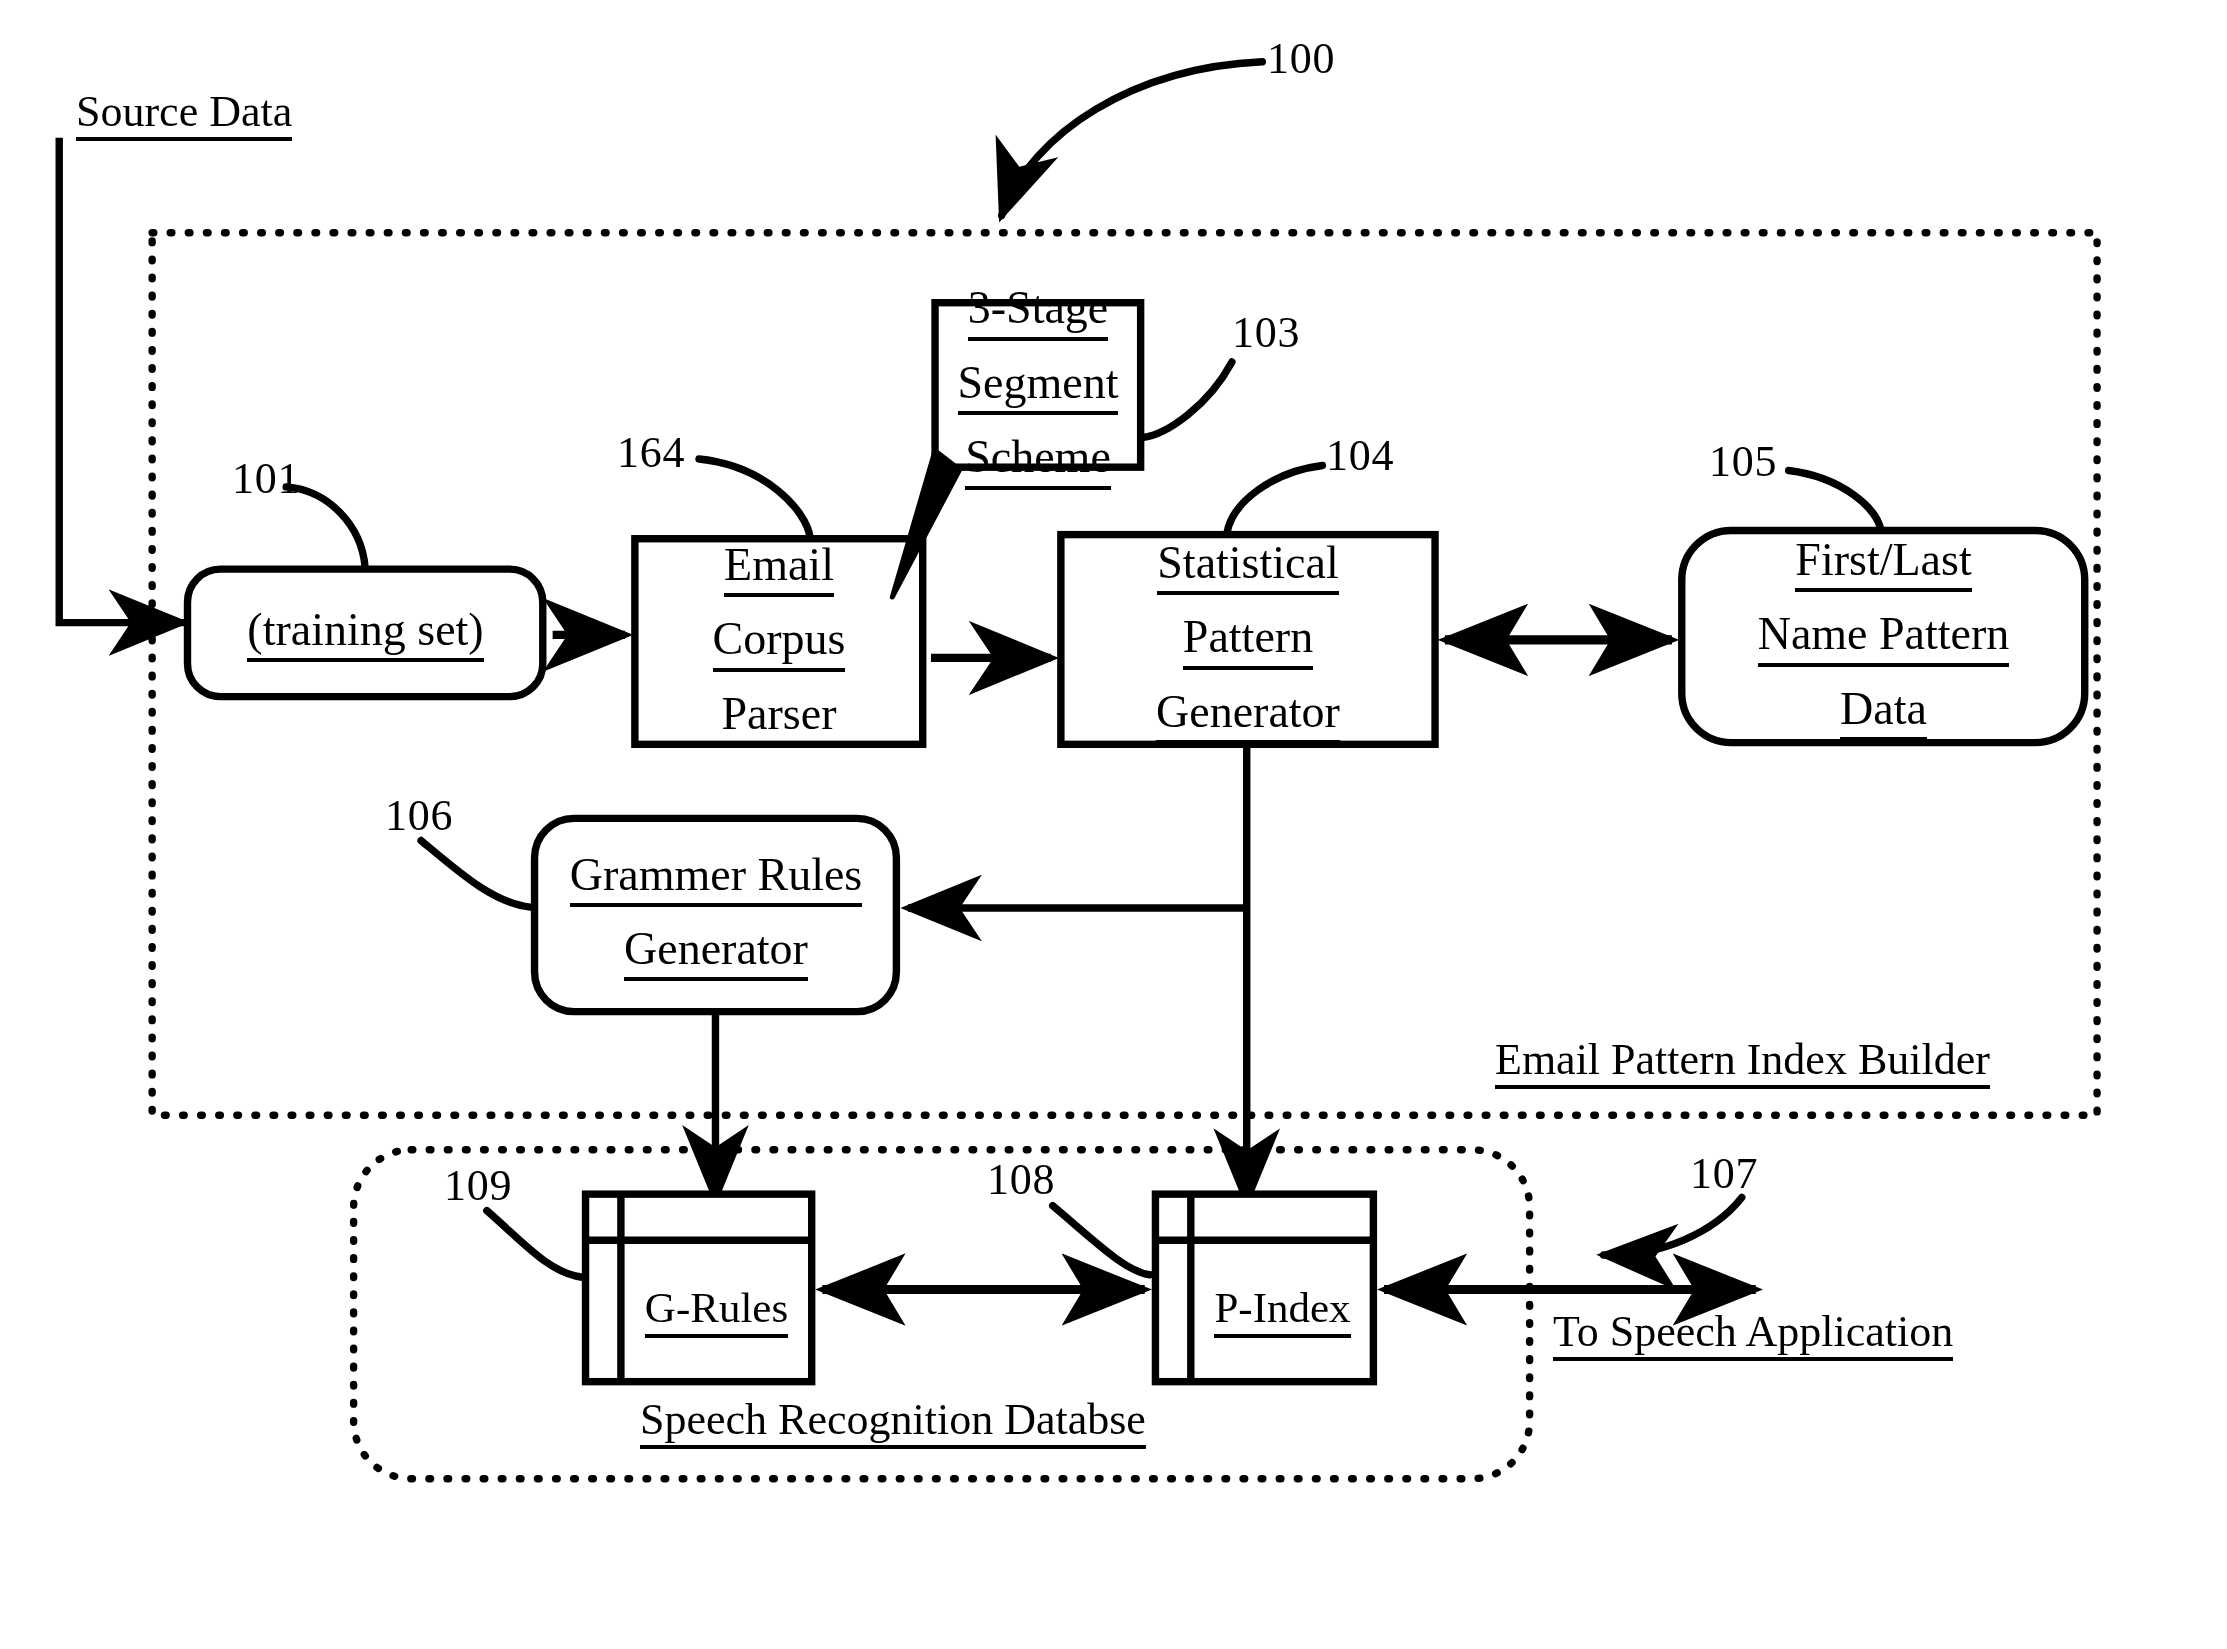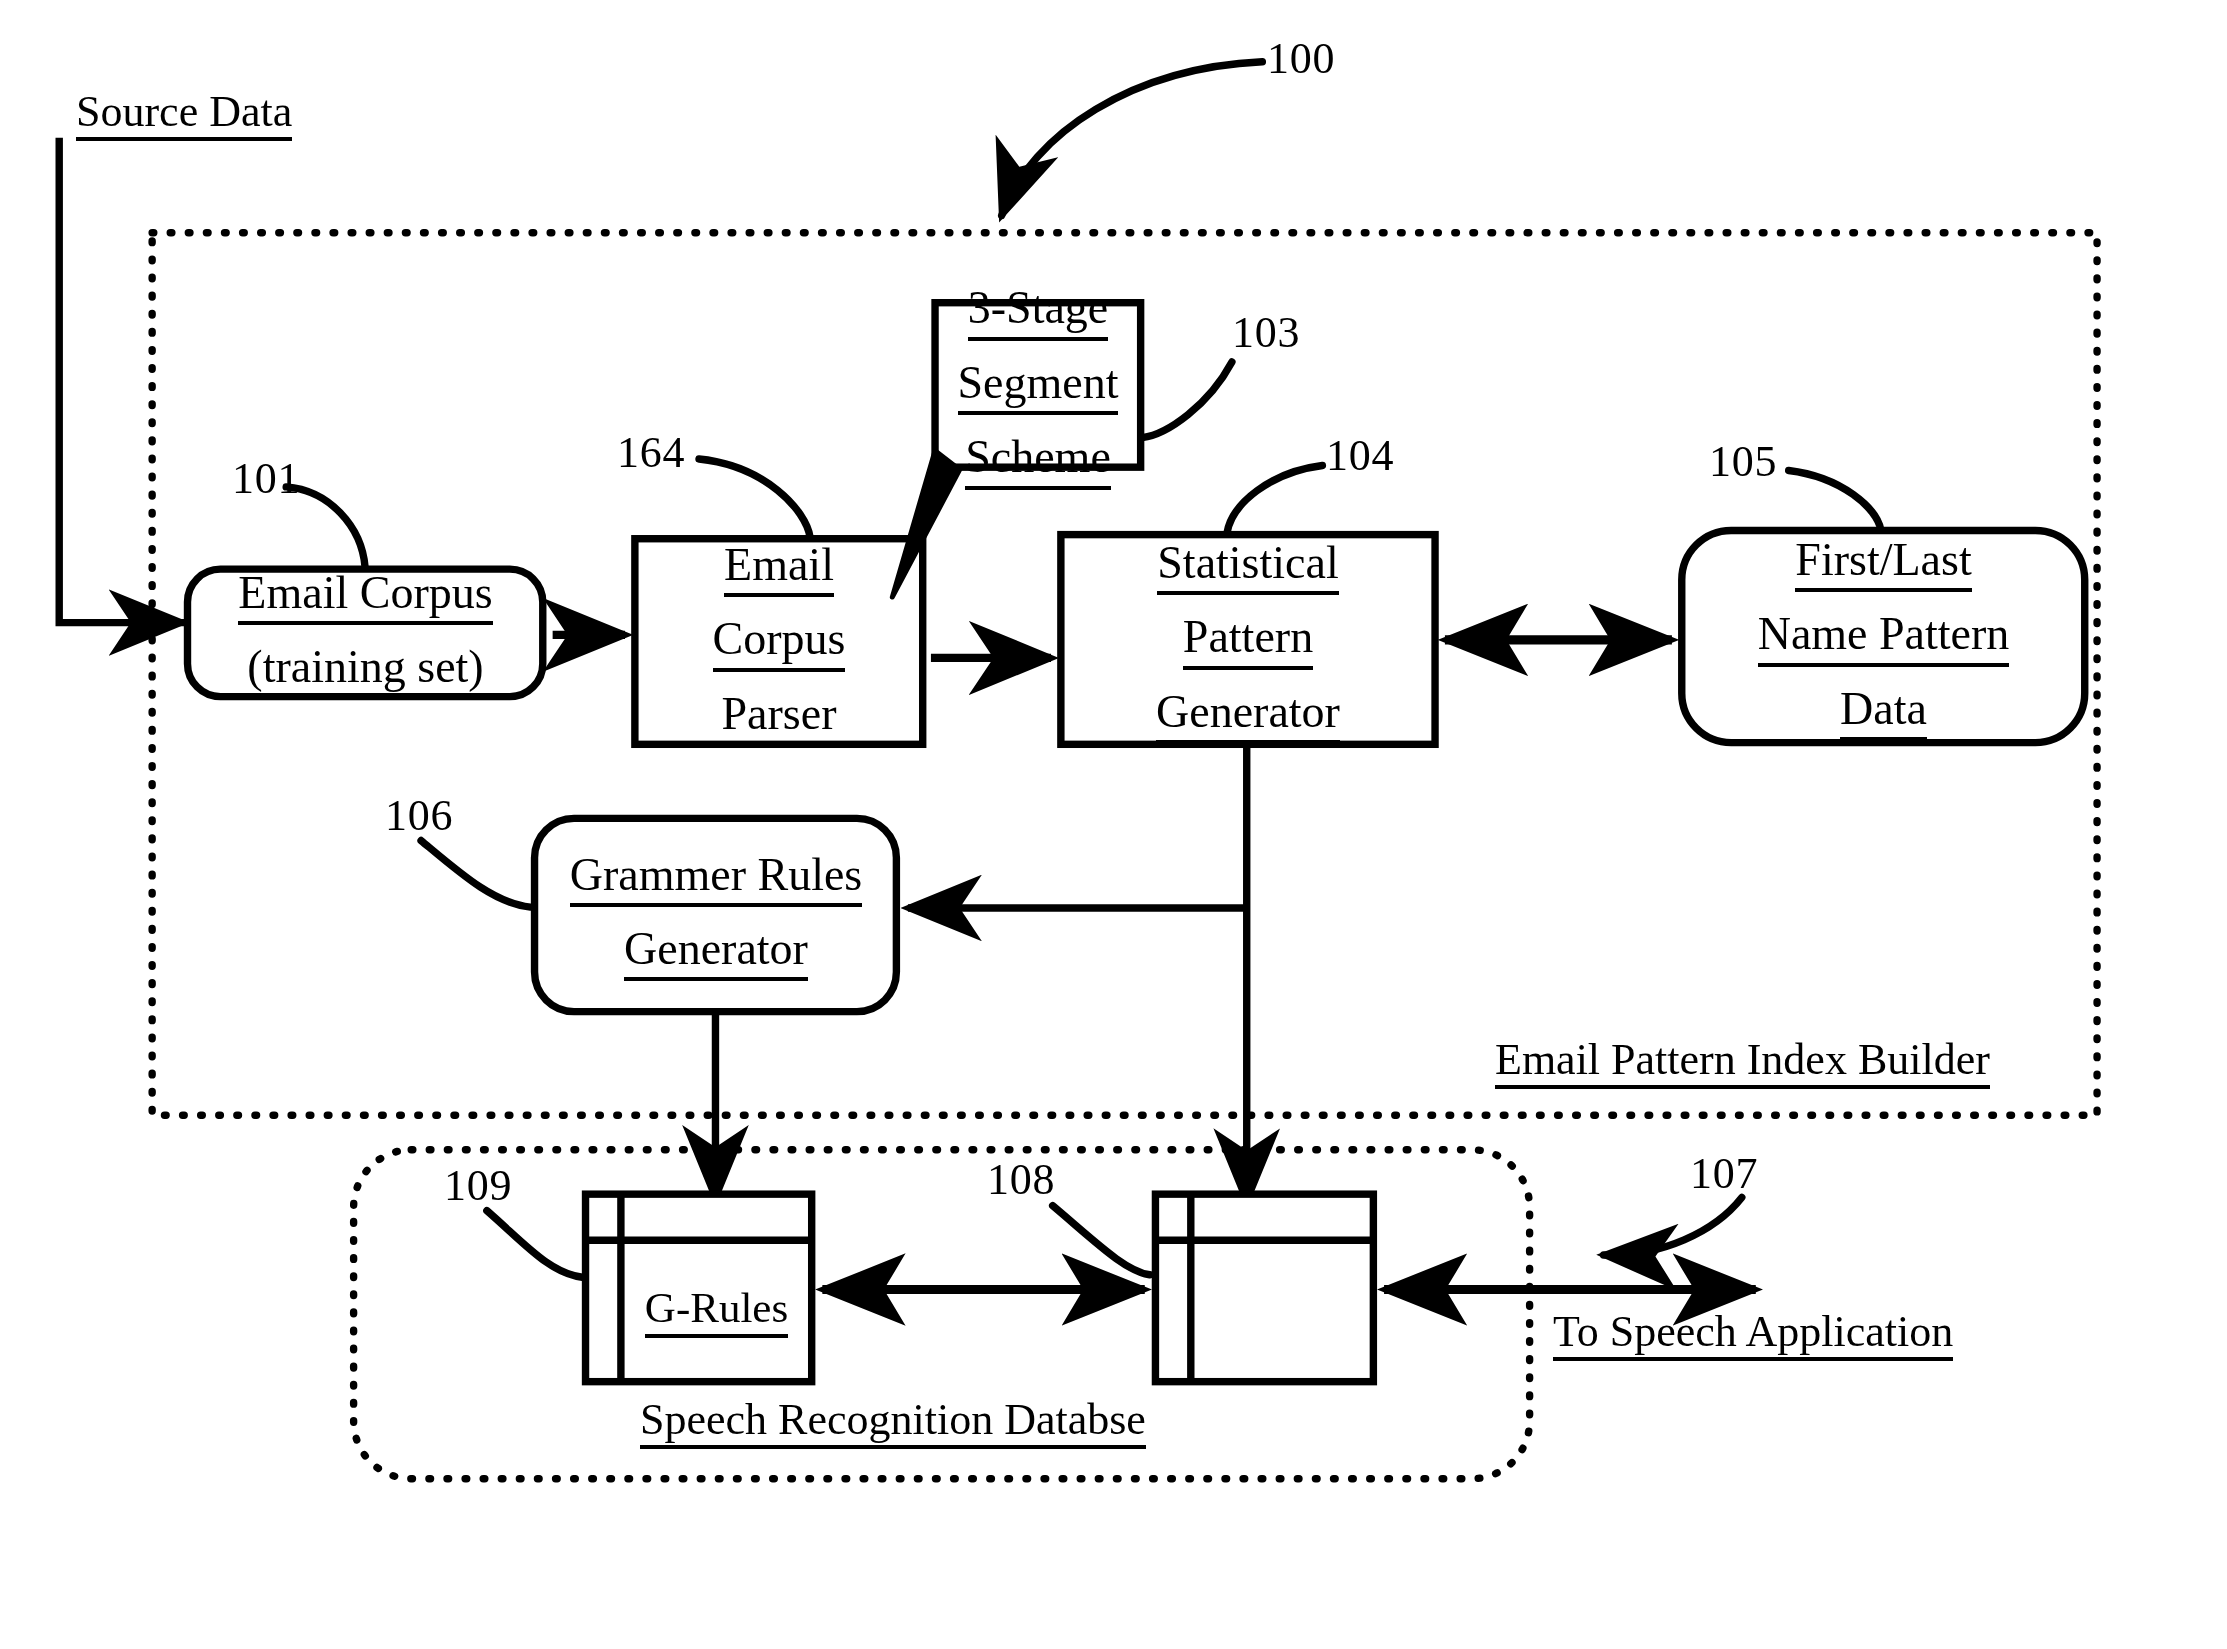--- a/index.html
+++ b/index.html
@@ -155,21 +155,20 @@
 
   <div class="lbl refnum" style="left:385px; top:794px;">106</div>
 
   <div class="lbl refnum" style="left:1690px; top:1152px;">107</div>
 
   <div class="lbl refnum" style="left:987px; top:1158px;">108</div>
 
   <div class="lbl refnum" style="left:444px; top:1164px;">109</div>
 
   <div class="stack boxtext" style="left:188px; top:569px; width:355px; height:127px;">
-    <span class="line"><span class="u">Email Corpus</span></span>
     <span class="line"><span class="u">(training set)</span></span>
   </div>
 
   <div class="stack boxtext" style="left:635px; top:539px; width:288px; height:206px;">
     <span class="line"><span class="u">Email</span></span>
     <span class="line"><span class="u">Corpus</span></span>
     <span class="line"><span class="u">Parser</span></span>
   </div>
 
   <div class="stack boxtext" style="left:935px; top:303px; width:206px; height:165px;">
@@ -192,20 +191,23 @@
 
   <div class="stack boxtext" style="left:535px; top:818px; width:362px; height:193px;">
     <span class="line"><span class="u">Grammer Rules</span></span>
     <span class="line"><span class="u">Generator</span></span>
   </div>
 
   <div class="stack dbtext" style="left:621px; top:1240px; width:191px; height:141px;">
     <span class="line"><span class="u">G-Rules</span></span>
   </div>
 
+  <div class="stack dbtext" style="left:1191px; top:1240px; width:183px; height:141px;">
+    <span class="line"><span class="u">P-Index</span></span>
+  </div>
 
   <div class="lbl caption" style="left:1495px; top:1038px;">
     <span class="u">Email Pattern Index Builder</span>
   </div>
 
   <div class="lbl caption" style="left:640px; top:1398px;">
     <span class="u">Speech Recognition Databse</span>
   </div>
 
   <div class="lbl caption" style="left:1553px; top:1310px;">

